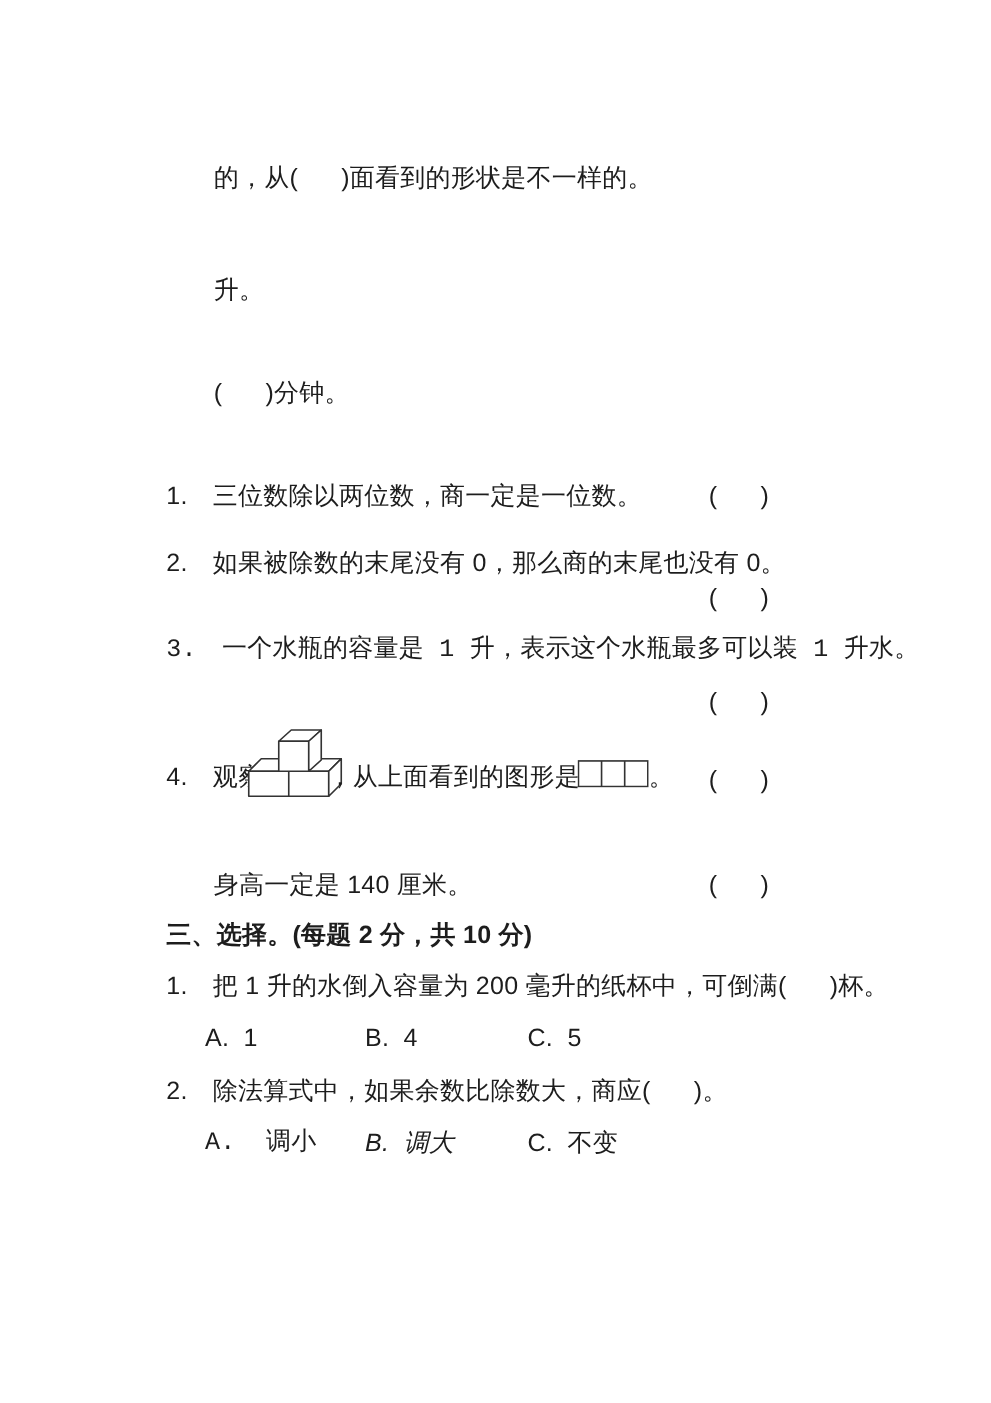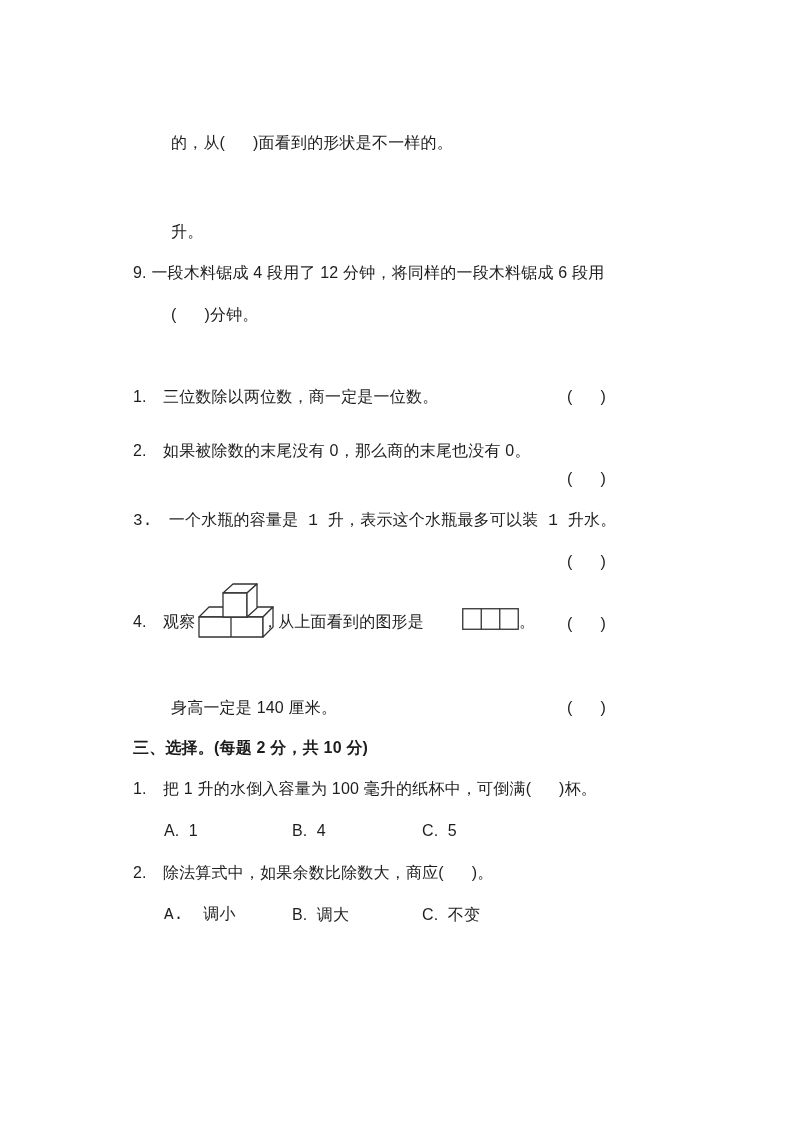--- a/index.html
+++ b/index.html
@@ -6,37 +6,36 @@
   .page{
     position:relative;
     width:793px;height:1122px;
     background:#ffffff;
     font-family:"Liberation Sans","DejaVu Sans",sans-serif;
     color:#1d1d1d;
     overflow:hidden;
   }
   .line{
     position:absolute;
-    font-size:16px;
+    font-size:20px;
     line-height:24px;
     white-space:pre;
     letter-spacing:0.2px;
   }
   .bold{font-weight:700;}
   .fig{position:absolute;}
   .fig svg{display:block;}
 </style>
 </head>
 <body>
 
 <div class="page">
 
   <div class="line" style="left:171px;top:131px;">的，从(      )面看到的形状是不一样的。</div>
   <div class="line" style="left:171px;top:220px;">升。</div>
-  <div class="line" style="left:133px;top:261px;">9. 一段木料锯成 4 段用了 12 分钟，将同样的一段木料锯成 6 段用</div>
   <div class="line" style="left:171px;top:303px;">(      )分钟。</div>
 
 
   <div class="line" style="left:133px;top:385px;">1.　三位数除以两位数，商一定是一位数。</div>
   <div class="line" style="left:567px;top:385px;">(      )</div>
 
   <div class="line" style="left:133px;top:427px;margin-top:12px;">2.　如果被除数的末尾没有 0，那么商的末尾也没有 0。</div>
   <div class="line" style="left:567px;top:467px;">(      )</div>
 
   <div class="line" style="left:133px;top:509px;font-family:Liberation Mono, monospace;">3.　一个水瓶的容量是 1 升，表示这个水瓶最多可以装 1 升水。</div>
@@ -65,23 +64,23 @@
     </svg>
   </div>
   <div class="line" style="left:519px;top:610px;">。</div>
   <div class="line" style="left:567px;top:612px;">(      )</div>
 
   <div class="line" style="left:171px;top:696px;">身高一定是 140 厘米。</div>
   <div class="line" style="left:567px;top:696px;">(      )</div>
 
   <div class="line bold" style="left:133px;top:736px;">三、选择。(每题 2 分，共 10 分)</div>
 
-  <div class="line" style="left:133px;top:777px;">1.　把 1 升的水倒入容量为 100 毫升的纸杯中，可倒满(      )杯。</div>
+  <div class="line" style="left:133px;top:777px;">1.　把 1 升的水倒入容量为 200 毫升的纸杯中，可倒满(      )杯。</div>
   <div class="line" style="left:164px;top:819px;">A.  1</div>
   <div class="line" style="left:292px;top:819px;">B.  4</div>
   <div class="line" style="left:422px;top:819px;">C.  5</div>
 
   <div class="line" style="left:133px;top:861px;">2.　除法算式中，如果余数比除数大，商应(      )。</div>
   <div class="line" style="left:164px;top:903px;font-family:Liberation Mono, monospace;">A.  调小</div>
-  <div class="line" style="left:292px;top:903px;">B.  调大</div>
+  <div class="line" style="left:292px;top:903px;font-style:italic;">B.  调大</div>
   <div class="line" style="left:422px;top:903px;">C.  不变</div>
 
 </div>
 
 </body></html>

